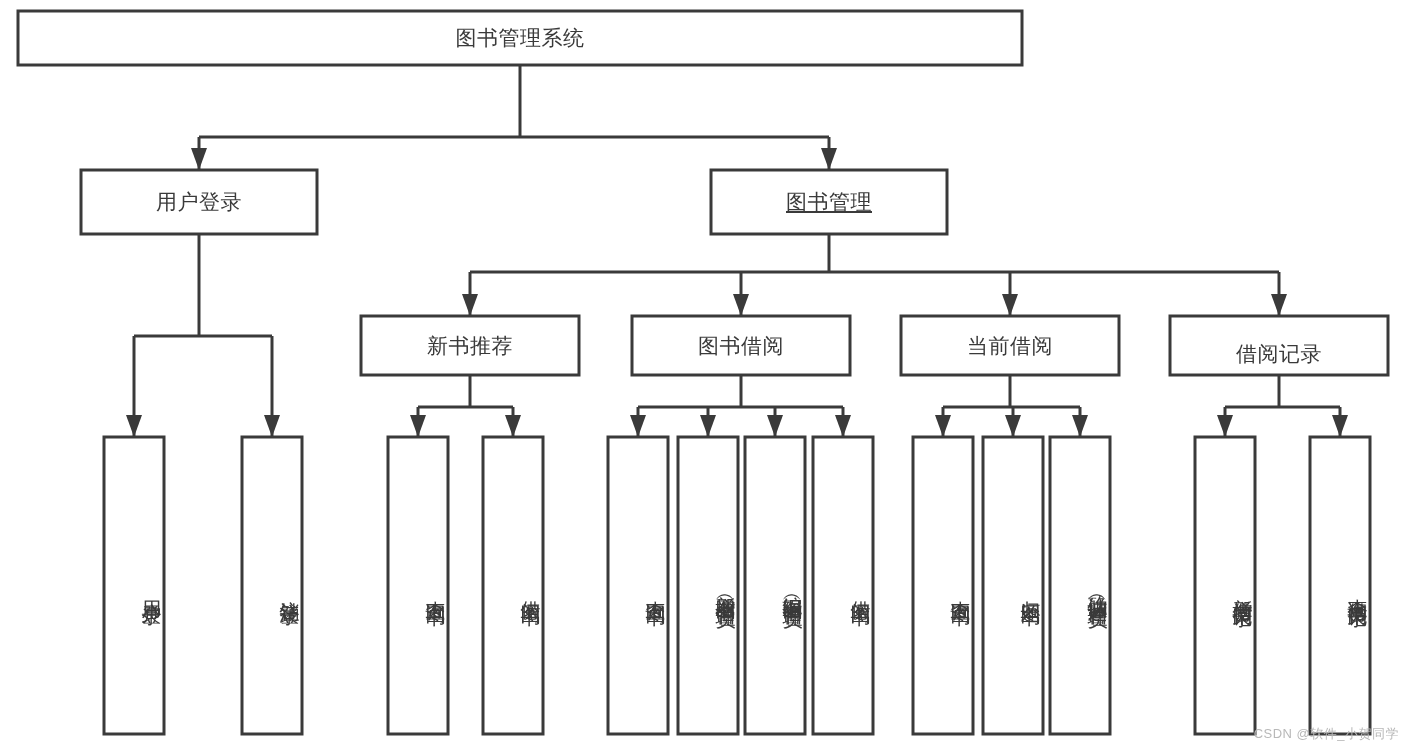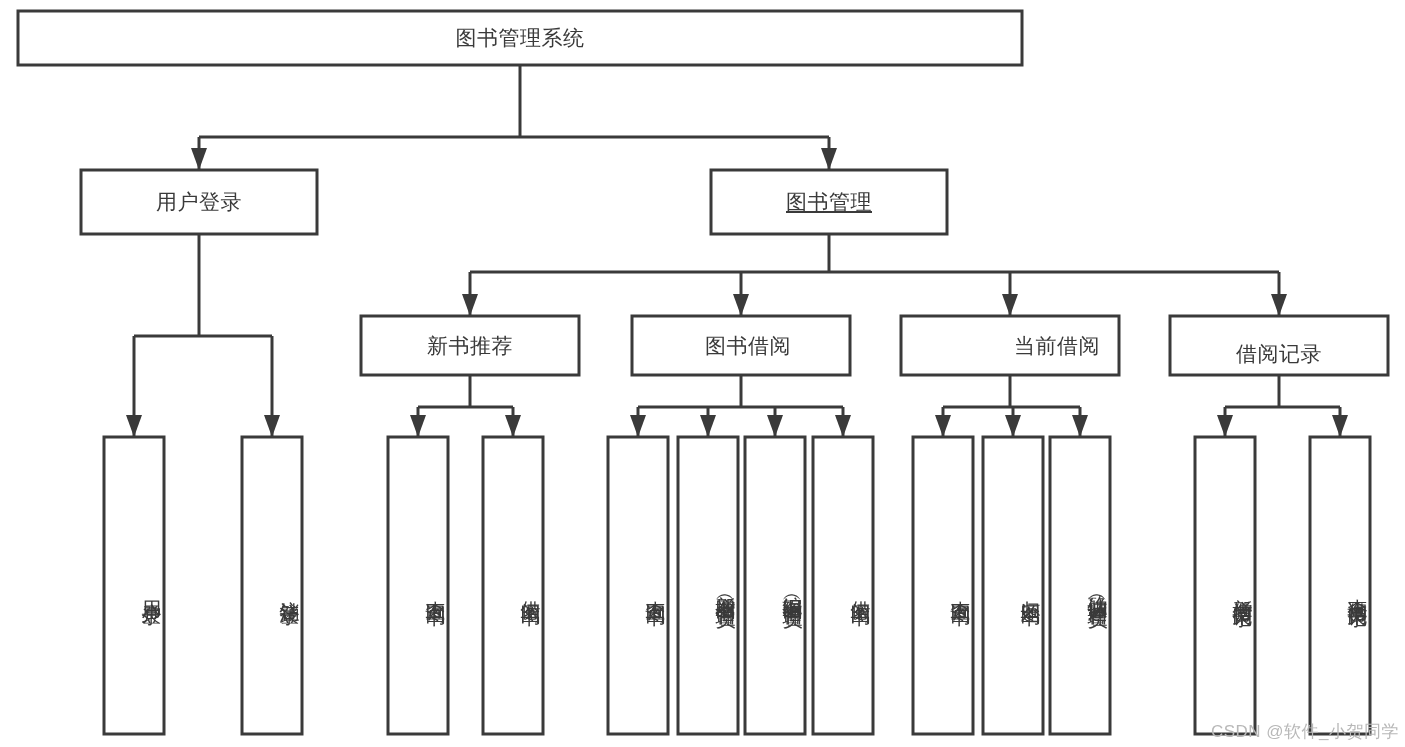--- a/index.html
+++ b/index.html
@@ -25,21 +25,21 @@
       font-size:20px;
       letter-spacing:2px;
       line-height:24px;
       align-items:flex-start;
       padding-top:6px;
       box-sizing:border-box;
   }
   .hit{position:absolute;background:transparent;cursor:pointer;}
   #watermark{
       position:absolute;right:6px;bottom:4px;
-      font-size:17px;color:#b8b8b8;
+      font-size:13px;color:#b8b8b8;
       white-space:nowrap;
       letter-spacing:0.5px;
   }
 </style>
 </head>
 <body>
 
 <div id="diagram">
   <svg class="canvas" id="canvas" viewBox="0 0 1405 747">
       <line x1="520" y1="65" x2="520" y2="137" class="link"></line>
@@ -117,23 +117,23 @@
     </svg>
   <div id="labels">
       <div class="node-label horiz-label" style="left: 18px; top: 11px; width: 1004px; height: 54px;">图书管理系统</div>
       <div class="hit" style="left: 18px; top: 11px; width: 1004px; height: 54px;"></div>
       <div class="node-label horiz-label" style="left: 81px; top: 170px; width: 236px; height: 64px;">用户登录</div>
       <div class="hit" style="left: 81px; top: 170px; width: 236px; height: 64px;"></div>
       <div class="node-label horiz-label" style="left: 711px; top: 170px; width: 236px; height: 64px; text-decoration: underline;">图书管理</div>
       <div class="hit" style="left: 711px; top: 170px; width: 236px; height: 64px;"></div>
       <div class="node-label horiz-label" style="left: 361px; top: 316px; width: 218px; height: 59px;">新书推荐</div>
       <div class="hit" style="left: 361px; top: 316px; width: 218px; height: 59px;"></div>
-      <div class="node-label horiz-label" style="left: 632px; top: 316px; width: 218px; height: 59px; padding-left: 7px;">图书借阅</div>
+      <div class="node-label horiz-label" style="left: 632px; top: 316px; width: 218px; height: 59px;">图书借阅</div>
       <div class="hit" style="left: 632px; top: 316px; width: 218px; height: 59px;"></div>
-      <div class="node-label horiz-label" style="left: 901px; top: 316px; width: 218px; height: 59px; padding-left: 47px;">当前借阅</div>
+      <div class="node-label horiz-label" style="left: 901px; top: 316px; width: 218px; height: 59px;">当前借阅</div>
       <div class="hit" style="left: 901px; top: 316px; width: 218px; height: 59px;"></div>
       <div class="node-label horiz-label" style="left: 1170px; top: 324px; width: 218px; height: 59px;">借阅记录</div>
       <div class="hit" style="left: 1170px; top: 316px; width: 218px; height: 59px;"></div>
       <div class="node-label vert-label" style="left: 104px; top: 437px; width: 60px; height: 297px;">用户登录</div>
       <div class="hit" style="left: 104px; top: 437px; width: 60px; height: 297px;"></div>
       <div class="node-label vert-label" style="left: 242px; top: 437px; width: 60px; height: 297px;">注销登录</div>
       <div class="hit" style="left: 242px; top: 437px; width: 60px; height: 297px;"></div>
       <div class="node-label vert-label" style="left: 388px; top: 437px; width: 60px; height: 297px;">查询图书</div>
       <div class="hit" style="left: 388px; top: 437px; width: 60px; height: 297px;"></div>
       <div class="node-label vert-label" style="left: 483px; top: 437px; width: 60px; height: 297px;">借阅图书</div>

